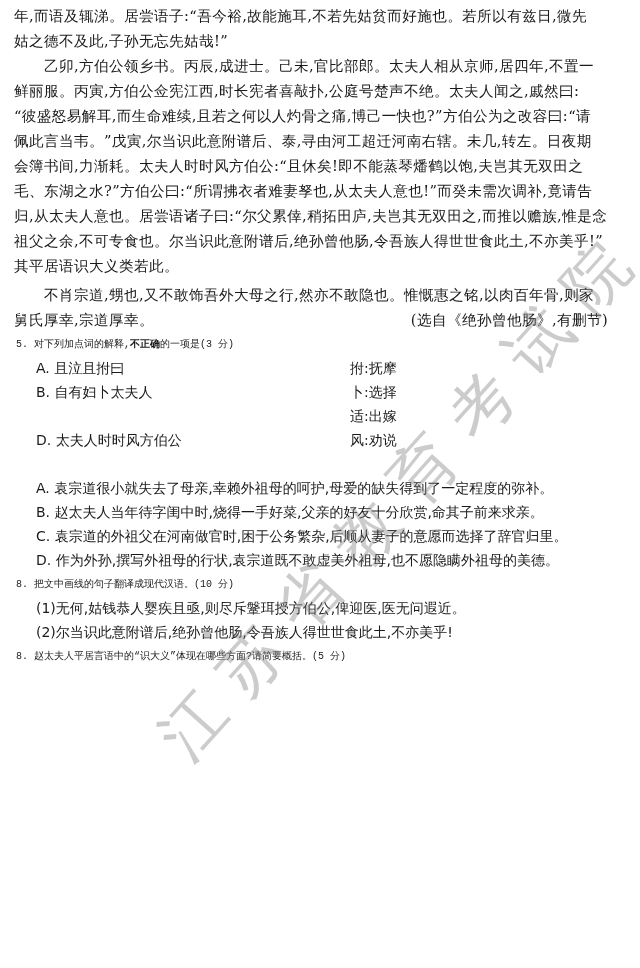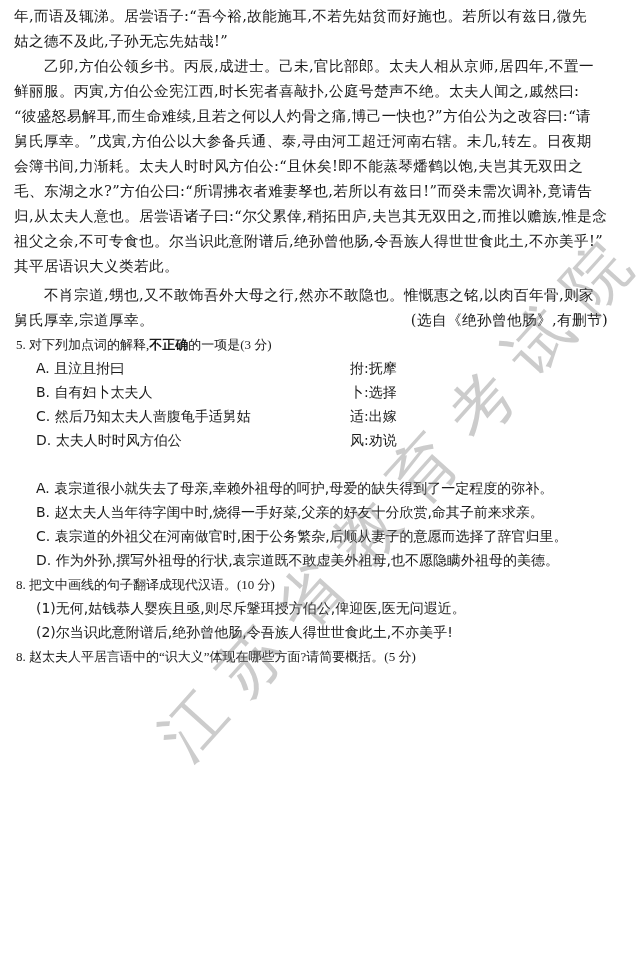--- a/index.html
+++ b/index.html
@@ -13,59 +13,59 @@
     transform:rotate(-48deg); transform-origin:left top;
     font-family:"DejaVu Serif",serif; font-size:64px; color:rgba(120,120,120,0.38);
     letter-spacing:22px; white-space:nowrap; pointer-events:none; z-index:5;
     left:140px; top:720px;
   }
   .line {
     position:absolute; left:14px; width:612px; font-size:14.6px; line-height:25px;
     white-space:nowrap; letter-spacing:0.4px;
   }
   .indent { left:44px; }
-  .q { font-size:13px; left:16px; font-family:Liberation Serif, serif; letter-spacing:0px; }
+  .q { font-size:10px; left:16px; font-family:Liberation Mono, monospace; letter-spacing:0px; }
   .opt { left:36px; font-family:"DejaVu Sans","Liberation Sans",sans-serif; font-size:14px; letter-spacing:0; }
   .gloss { position:absolute; left:314px; }
   .bold { font-weight:bold; }
   .u { text-underline-offset:3px; }
   .src { position:absolute; right:18px; }
 </style>
 </head>
 <body>
 
 <div class="page">
 
   <div class="watermark">江苏省教育考试院</div>
 
   <div class="line" style="top:28px">姑之德不及此,子孙无忘先姑哉!”</div>
   <div class="line" style="top:3px">年,而语及辄涕。居尝语子:“吾今裕,故能施耳,不若先姑贫而好施也。若所以有兹日,微先</div>
   <div class="line indent" style="top:53px">乙卯,方伯公领乡书。丙辰,成进士。己未,官比部郎。太夫人相从京师,居四年,不置一</div>
   <div class="line" style="top:103px">“彼盛怒易解耳,而生命难续,且若之何以人灼骨之痛,博己一快也?”方伯公为之改容曰:“请</div>
   <div class="line" style="top:78px">鲜丽服。丙寅,方伯公佥宪江西,时长宪者喜敲扑,公庭号楚声不绝。太夫人闻之,戚然曰:</div>
-  <div class="line" style="top:128px">舅氏厚幸。”戊寅,方伯公以大参备兵通、泰,寻由河工超迁河南右辖。未几,转左。日夜期</div>
+  <div class="line" style="top:128px">佩此言当韦。”戊寅,尔当识此意附谱后、泰,寻由河工超迁河南右辖。未几,转左。日夜期</div>
   <div class="line" style="top:153px">会簿书间,力渐耗。太夫人时时风方伯公:“且休矣!即不能蒸琴燔鹤以饱,夫岂其无双田之</div>
-  <div class="line" style="top:178px">毛、东湖之水?”方伯公曰:“所谓拂衣者难妻孥也,若所以有兹日!”而癸未需次调补,竟请告</div>
+  <div class="line" style="top:178px">毛、东湖之水?”方伯公曰:“所谓拂衣者难妻孥也,从太夫人意也!”而癸未需次调补,竟请告</div>
   <div class="line" style="top:203px">归,从太夫人意也。居尝语诸子曰:“尔父累倖,稍拓田庐,夫岂其无双田之,而推以赡族,惟是念</div>
   <div class="line" style="top:228px">
     <span>祖父之余,不可专食也。</span><span class="u">尔当识此意附谱后,绝孙曾他肠,令吾族人得世世食此土,不亦美乎!”</span>
   </div>
   <div class="line" style="top:253px">其平居语识大义类若此。</div>
   <div class="line indent" style="top:282px">不肖宗道,甥也,又不敢饰吾外大母之行,然亦不敢隐也。惟慨惠之铭,以肉百年骨,则家</div>
   <div class="line" style="top:307px">
     <span>舅氏厚幸,宗道厚幸。</span>
     <span class="src">(选自《绝孙曾他肠》,有删节)</span>
   </div>
 
   <div class="line q" style="top:332px">
     <span>5. 对下列加点词的解释,</span><span class="bold">不正确</span><span>的一项是(3 分)</span>
   </div>
   <div class="line opt" style="top:356px"><span>A. 且泣且拊曰</span><span class="gloss">拊:抚摩</span></div>
   <div class="line opt" style="top:380px"><span>B. 自有妇卜太夫人</span><span class="gloss">卜:选择</span></div>
-  <div class="line opt" style="top:404px"><span>C. 然后乃知太夫人啬腹龟手适舅姑</span><span class="gloss">适:出嫁</span></div>
+  <div class="line opt" style="top:404px"><span class="gloss">适:出嫁</span></div>
   <div class="line opt" style="top:428px"><span>D. 太夫人时时风方伯公</span><span class="gloss">风:劝说</span></div>
 
   <div class="line opt" style="top:476px">A. 袁宗道很小就失去了母亲,幸赖外祖母的呵护,母爱的缺失得到了一定程度的弥补。</div>
   <div class="line opt" style="top:500px">B. 赵太夫人当年待字闺中时,烧得一手好菜,父亲的好友十分欣赏,命其子前来求亲。</div>
   <div class="line opt" style="top:524px">C. 袁宗道的外祖父在河南做官时,困于公务繁杂,后顺从妻子的意愿而选择了辞官归里。</div>
   <div class="line opt" style="top:548px">D. 作为外孙,撰写外祖母的行状,袁宗道既不敢虚美外祖母,也不愿隐瞒外祖母的美德。</div>
 
   <div class="line q" style="top:572px">8. 把文中画线的句子翻译成现代汉语。(10 分)</div>
   <div class="line opt" style="top:596px">(1)无何,姑钱恭人婴疾且亟,则尽斥鞶珥授方伯公,俾迎医,医无问遐近。</div>
   <div class="line opt" style="top:620px">(2)尔当识此意附谱后,绝孙曾他肠,令吾族人得世世食此土,不亦美乎!</div>

